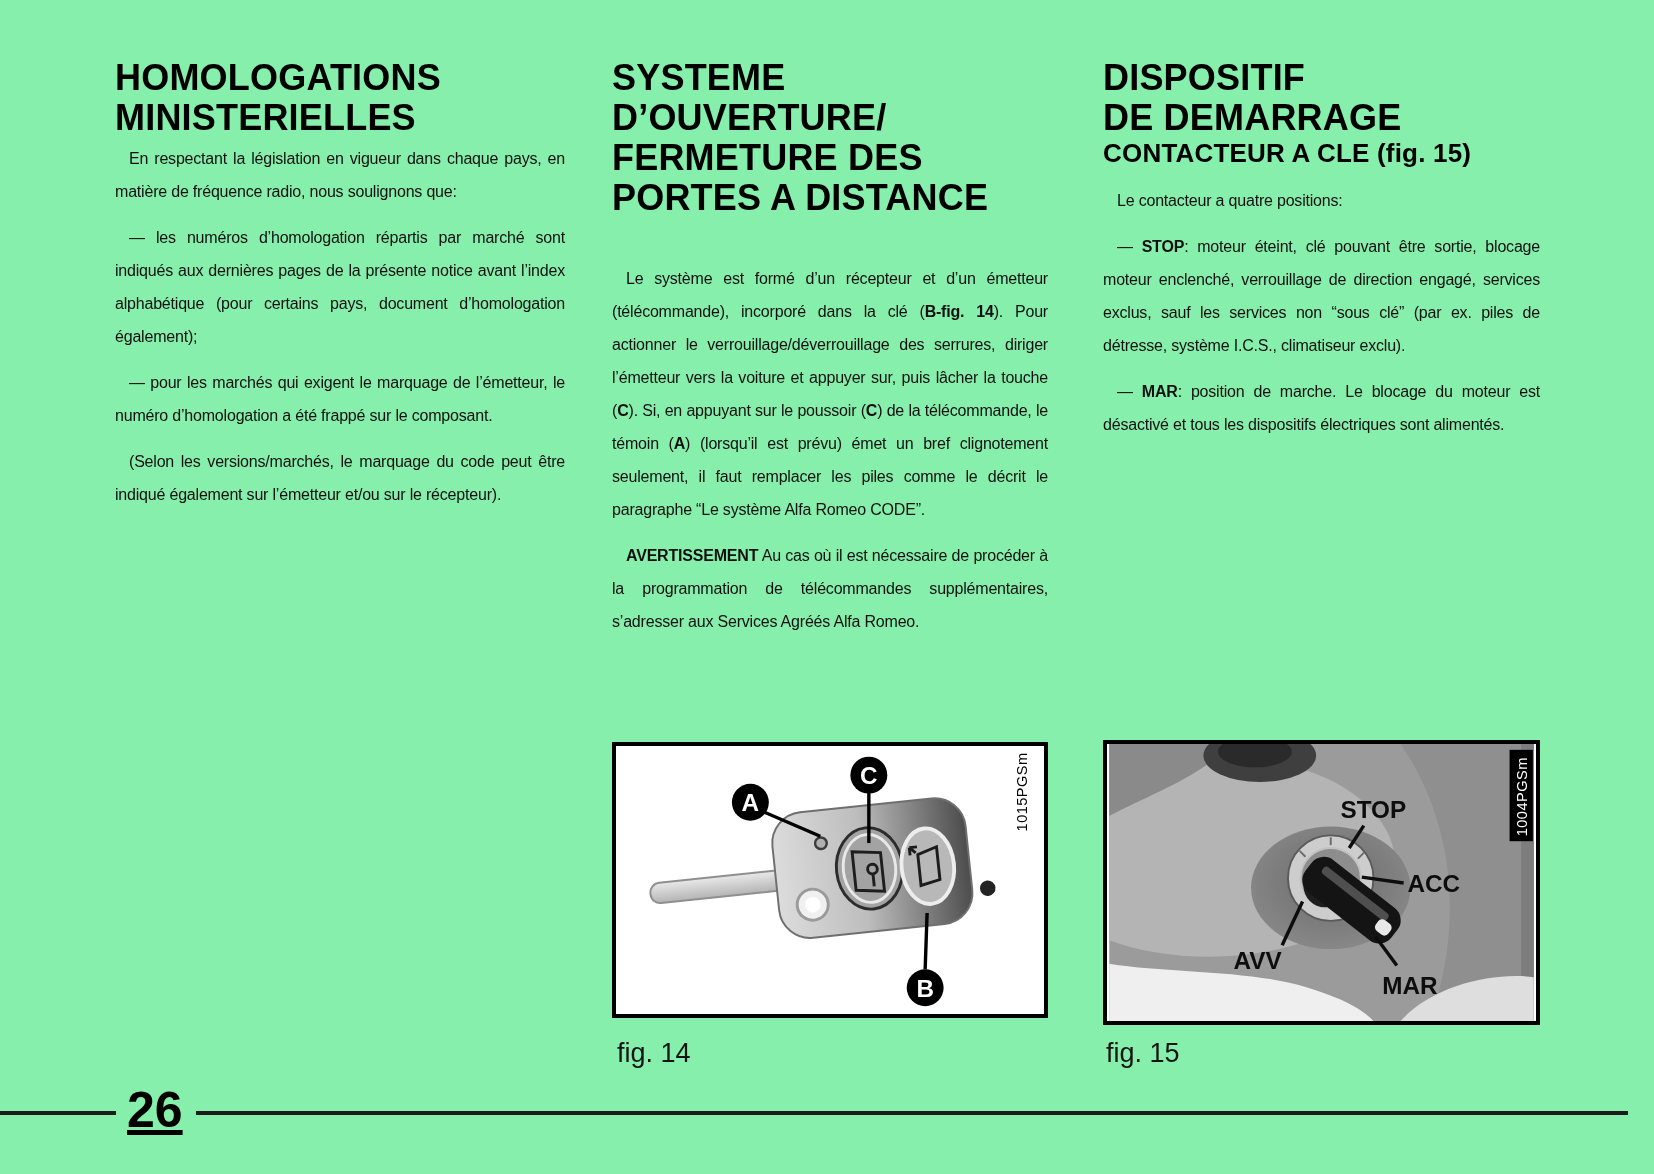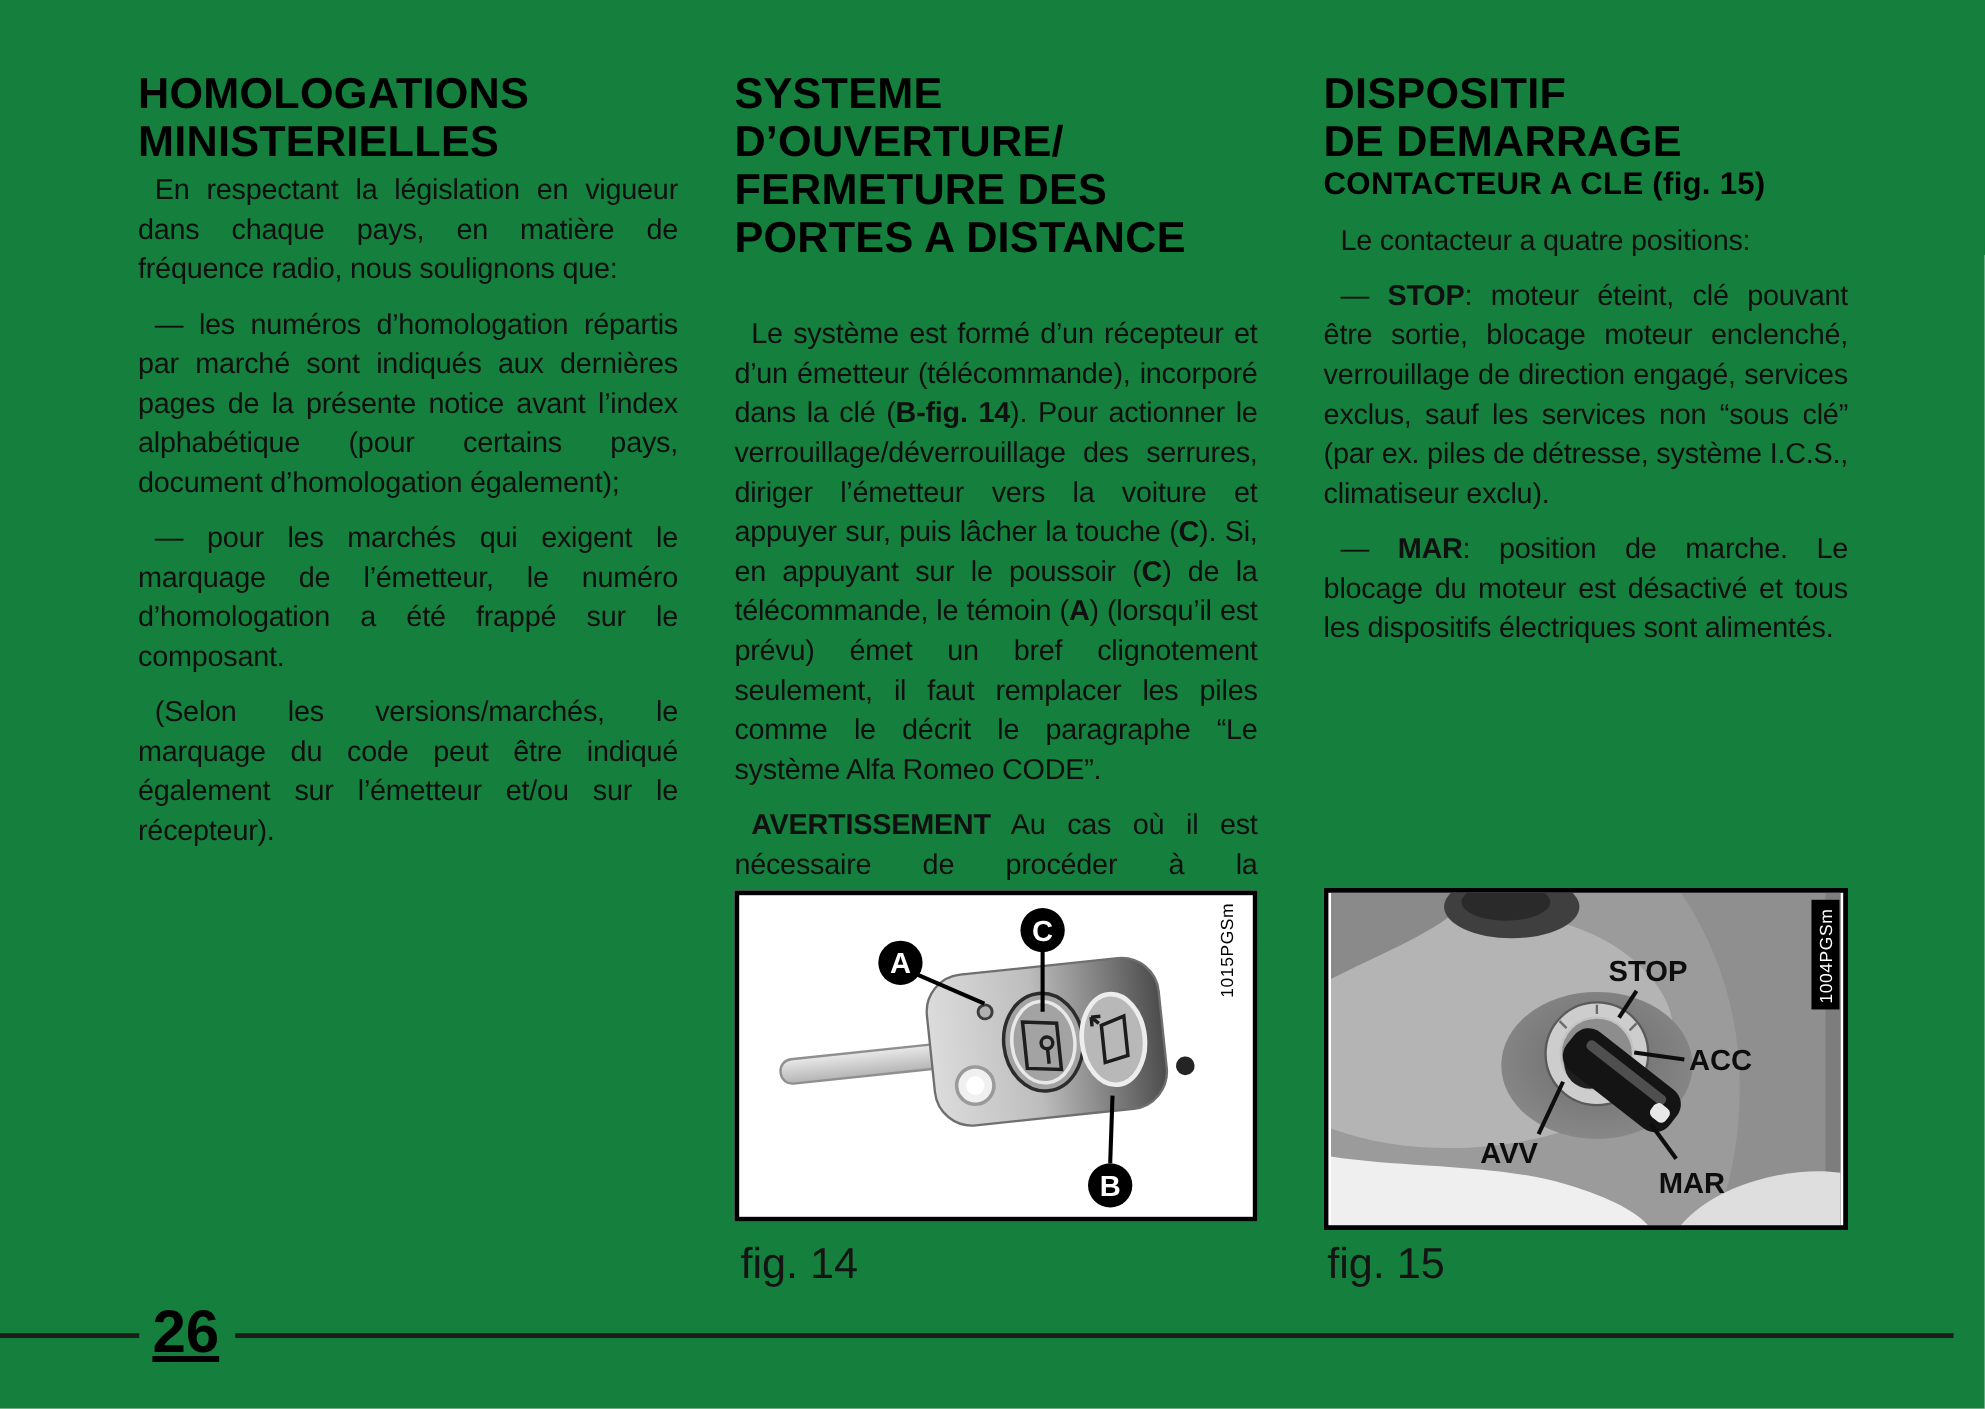--- a/index.html
+++ b/index.html
@@ -1,34 +1,34 @@
 <!DOCTYPE html>
 <html lang="fr"><head>
 <meta charset="utf-8">
 <style>
   html,body{margin:0;padding:0;background:#fff;}
-  .page{position:relative;width:1654px;height:1174px;background:#15803d;overflow:hidden;
+  .page{position:relative;width:1654px;height:1174px;background:#86efac;overflow:hidden;
         font-family:"Liberation Sans",sans-serif;color:#101010;}
   .col{position:absolute;top:58px;}
   #col0{left:115px;width:450px;}
   #col1{left:612px;width:436px;}
   #col2{left:1103px;width:437px;}
   .heading-line{font-weight:bold;font-size:36px;line-height:40px;letter-spacing:.2px;color:#000;}
   .subheading{font-weight:bold;font-size:26px;line-height:30px;letter-spacing:.2px;color:#000;}
   .body{margin-top:4px;}
   #col1 .body{margin-top:44px;}
   #col2 .body{margin-top:16px;}
-  .para{margin:0 0 13px 0;font-size:24px;line-height:33px;text-align:justify;
+  .para{margin:0 0 13px 0;font-size:16px;line-height:33px;text-align:justify;
         text-indent:14px;letter-spacing:-.2px;}
   .para .b{font-weight:bold;}
   .figure{position:absolute;border:4px solid #000;background:#fff;box-sizing:border-box;}
   #fig14{left:612px;top:742px;width:436px;height:276px;}
   #fig15{left:1103px;top:740px;width:437px;height:285px;}
   .figure svg{display:block;width:100%;height:100%;}
-  .fig-caption{position:absolute;font-size:36px;line-height:30px;color:#141414;}
+  .fig-caption{position:absolute;font-size:27px;line-height:30px;color:#141414;}
   #cap14{left:617px;top:1038px;}
   #cap15{left:1106px;top:1038px;}
   .rule{position:absolute;height:4px;background:#1c1c1c;top:1111px;}
   #rule-left{left:0;width:116px;}
   #rule-right{left:196px;width:1432px;}
   #page-num{position:absolute;left:127px;top:1085px;font-size:50px;line-height:50px;
             font-weight:bold;color:#000;text-decoration:underline;}
 </style>
 </head>
 <body>

